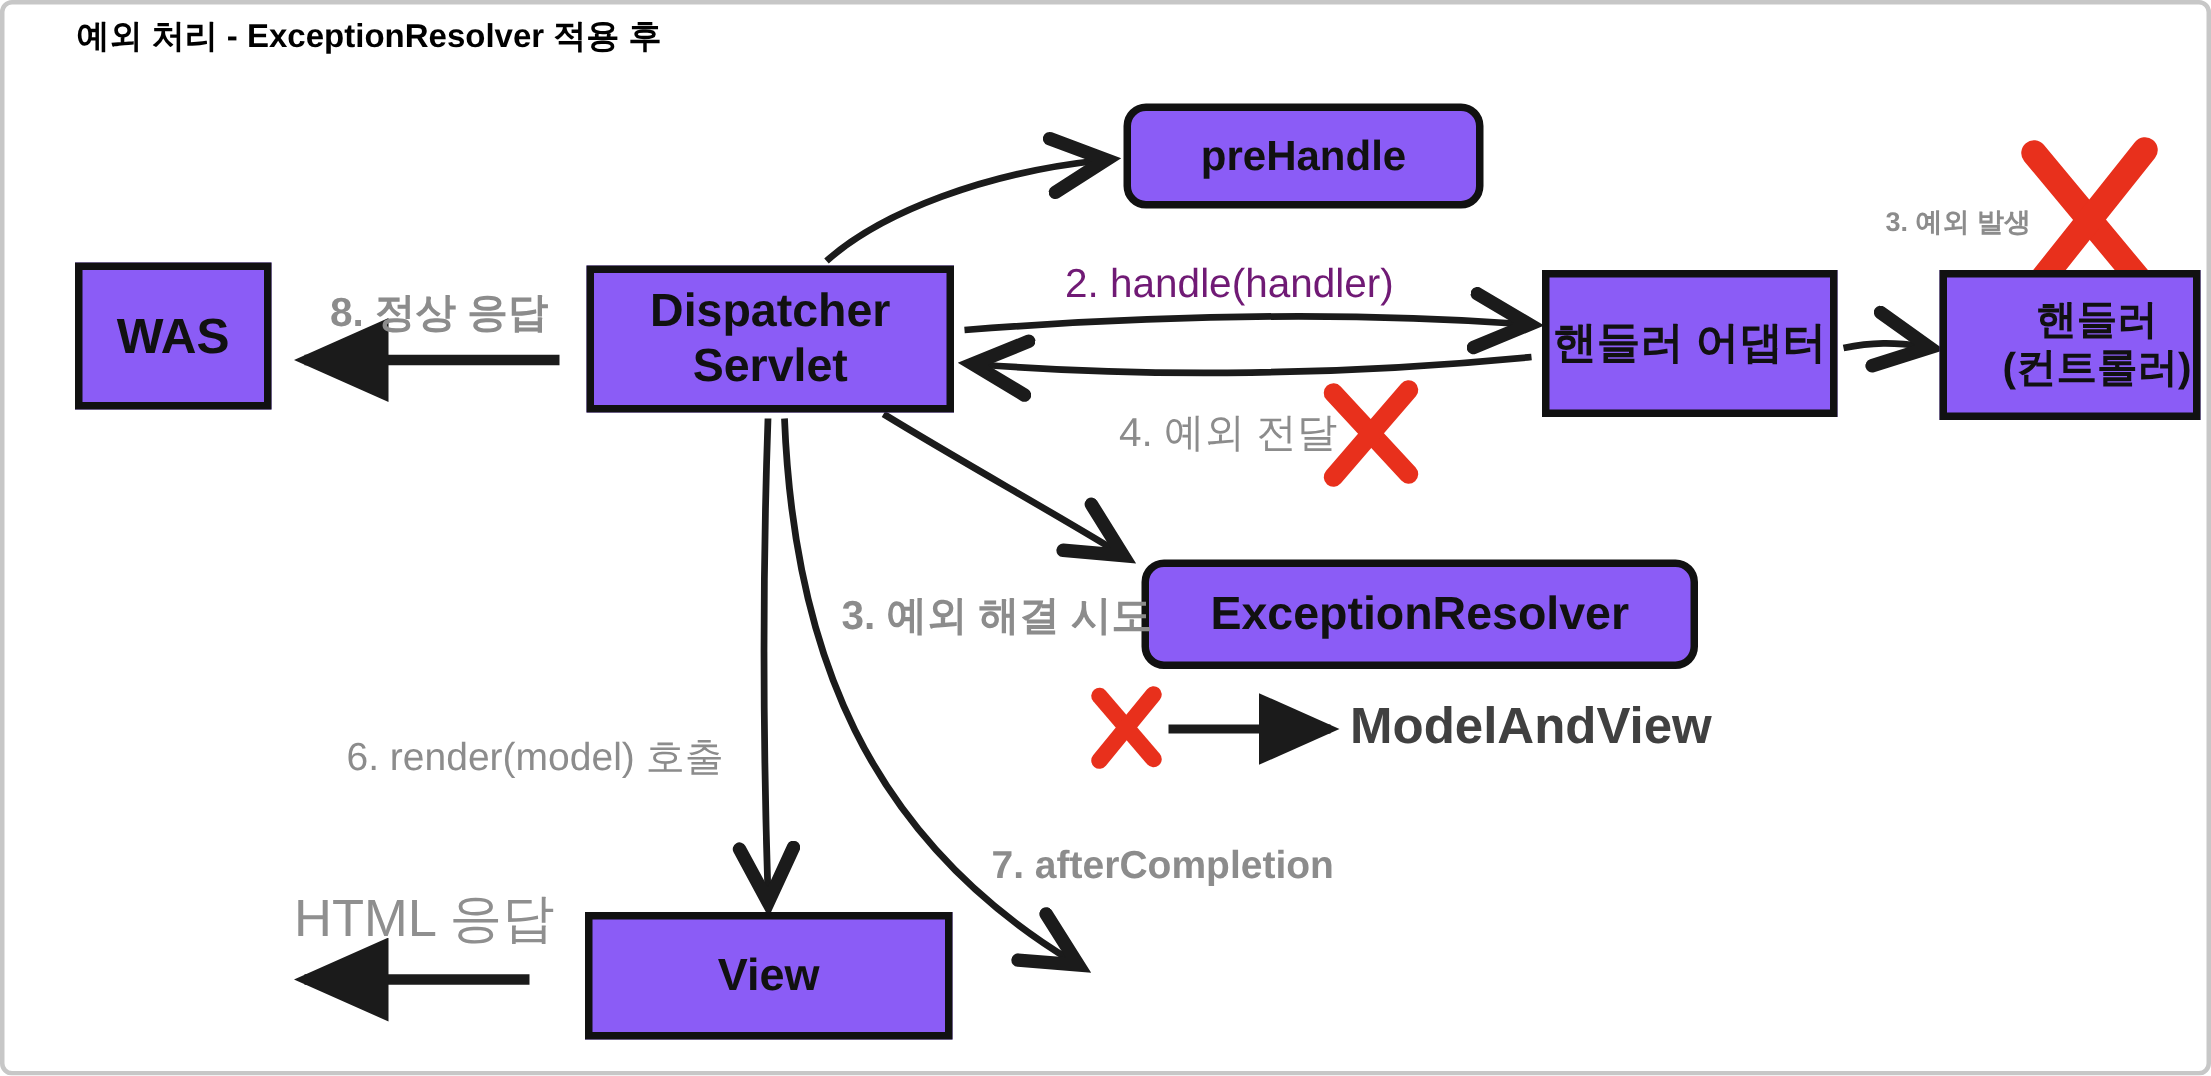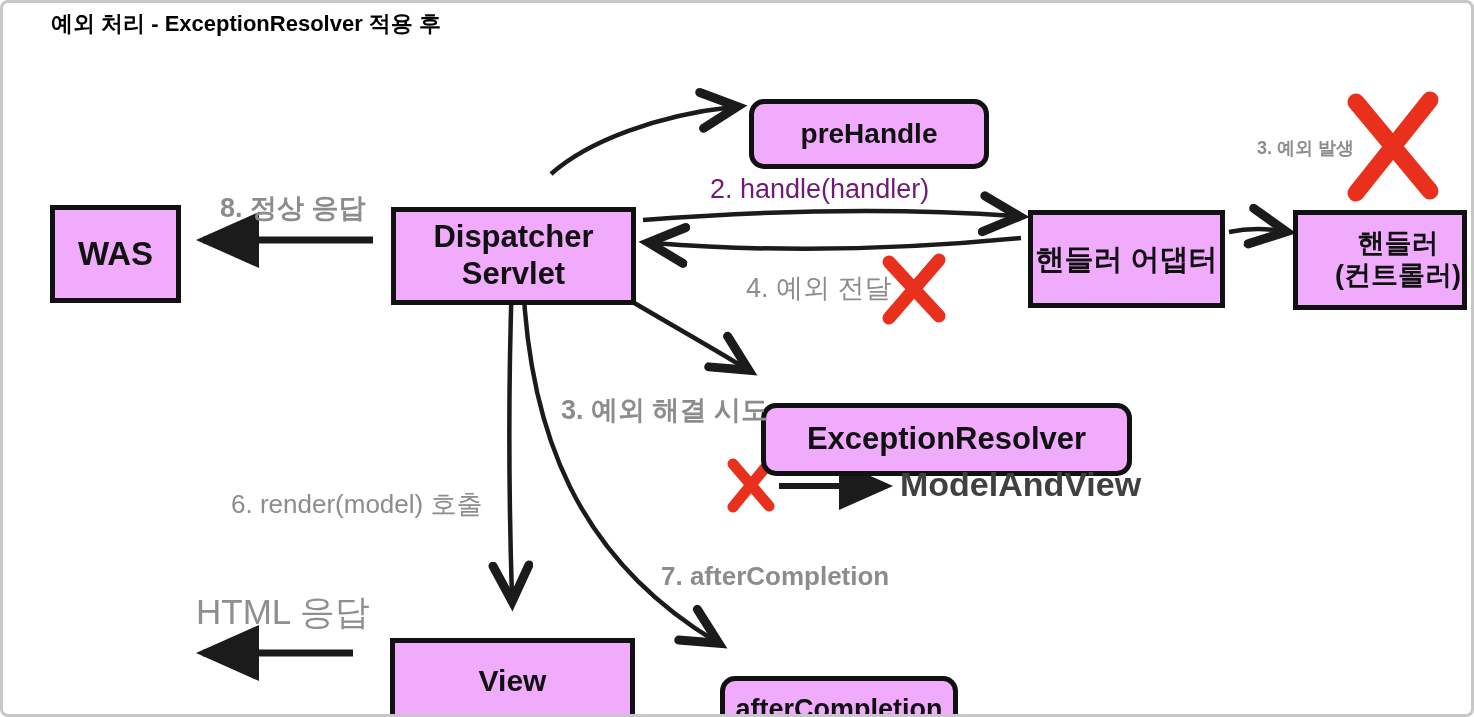--- a/index.html
+++ b/index.html
@@ -14,24 +14,24 @@
     font-family:"Liberation Sans", sans-serif;
   }
   .title{
     position:absolute;left:8px;top:6px;
     font-size:22px;font-weight:bold;color:#000000;
     letter-spacing:0px;white-space:nowrap;margin-left:40px;
   }
   .node{
     position:absolute;
     border:5px solid #111111;
-    background:#f0abfc;
+    background:#8b5cf6;
     display:flex;flex-direction:column;align-items:center;justify-content:center;
     color:#111111;font-weight:bold;text-align:center;
-    box-sizing:border-box;line-height:1.18;margin-top:30px;
+    box-sizing:border-box;line-height:1.18;
   }
   .rounded{border-radius:15px;}
   .n-was{left:47px;top:172px;width:131px;height:98px;font-size:33px;}
   .n-ds{left:388px;top:174px;width:245px;height:98px;font-size:31px;}
   .n-prehandle{left:746px;top:66px;width:240px;height:70px;font-size:28px;}
   .n-adapter{left:1025px;top:177px;width:197px;height:98px;font-size:29px;}
   .n-handler{left:1290px;top:177px;width:174px;height:100px;font-size:27px;padding-left:36px;}
   .n-exres{left:758px;top:370px;width:371px;height:73px;font-size:31px;}
   .n-view{left:387px;top:605px;width:245px;height:85px;font-size:30px;}
   .n-aftercomp{left:717px;top:643px;width:238px;height:67px;font-size:27px;}
@@ -126,23 +126,20 @@
   </div>
 
   <div class="node rounded n-exres">
     <span>ExceptionResolver</span>
   </div>
 
   <div class="node n-view">
     <span>View</span>
   </div>
 
-  <div class="node rounded n-aftercomp">
-    <span>afterCompletion</span>
-  </div>
 
   <div class="freelabel l-mav">ModelAndView</div>
 
   <div class="freelabel l-step2">2. handle(handler)</div>
   <div class="freelabel glabel gbold l-step3">3. 예외 발생</div>
   <div class="freelabel glabel l-step4">4. 예외 전달</div>
   <div class="freelabel glabel gbold l-step5">3. 예외 해결 시도</div>
   <div class="freelabel glabel l-step6">6. render(model) 호출</div>
   <div class="freelabel glabel gbold l-step7">7. afterCompletion</div>
   <div class="freelabel glabel gbold l-step8">8. 정상 응답</div>

